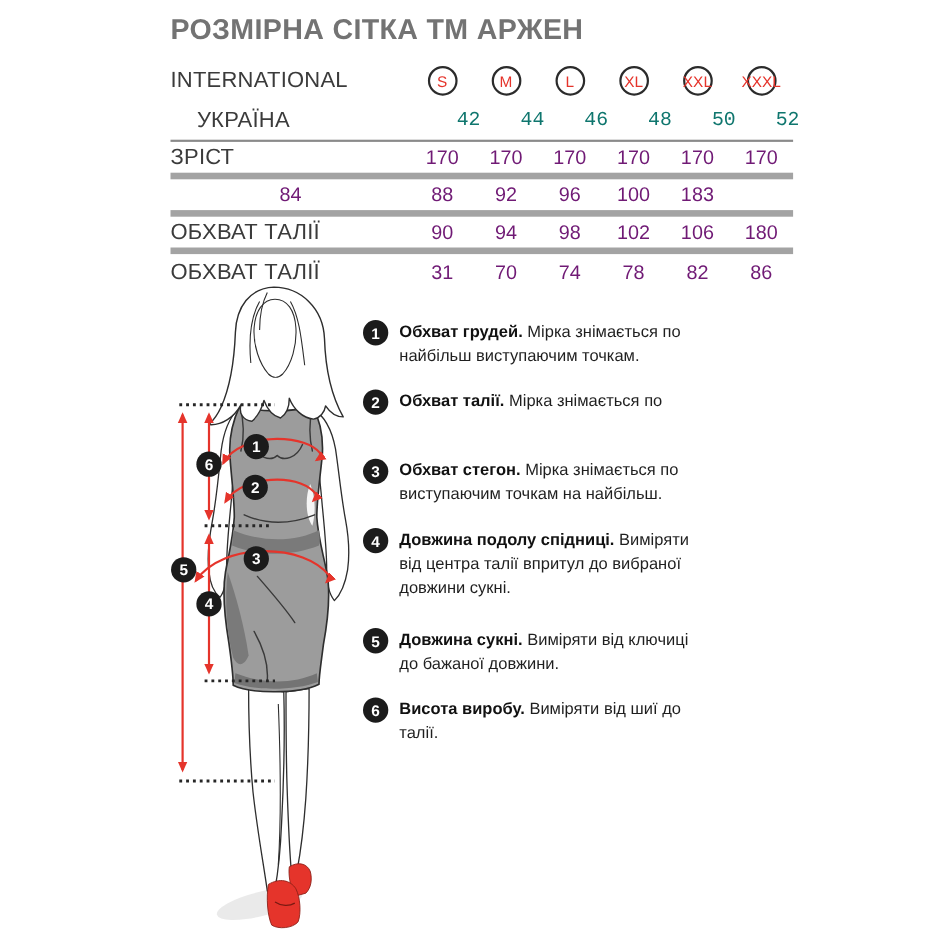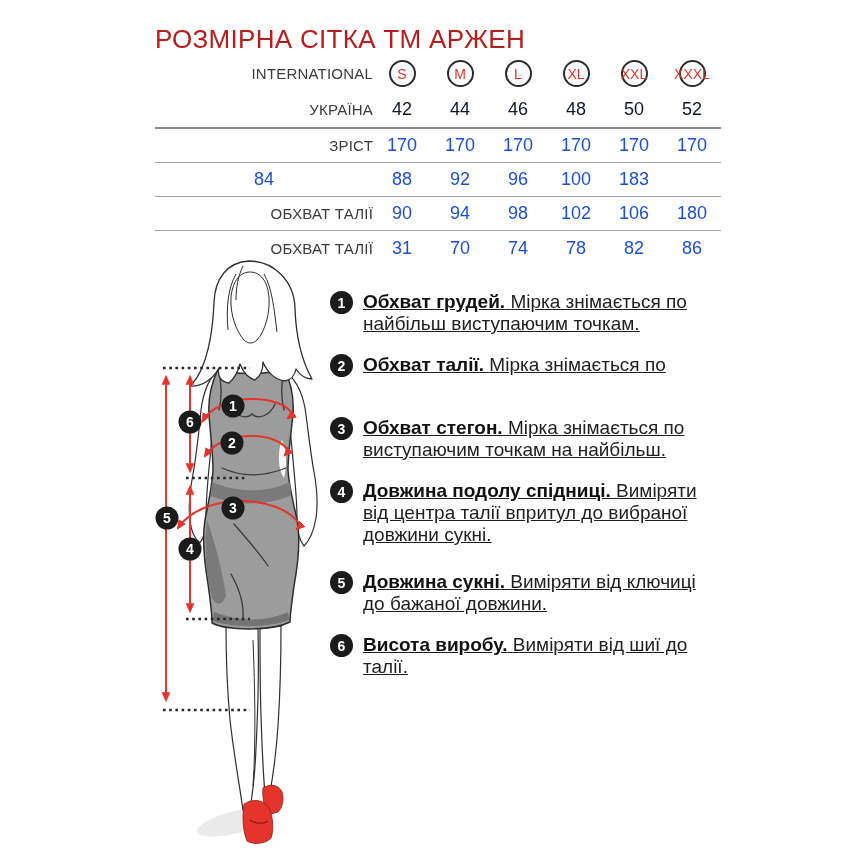--- a/index.html
+++ b/index.html
@@ -2,48 +2,48 @@
 <html><head>
 <meta charset="utf-8">
 <style>
   * { margin:0; padding:0; box-sizing:border-box; }
   html,body { background:#fff; }
   .canvas {
     position:relative; width:850px; height:850px; background:#ffffff;
     font-family:"Liberation Sans", sans-serif; overflow:hidden; color:#3b3b3b;
   }
   .page-title {
-    position:absolute; left:155px; top:24px;
-    font-size:26px; font-weight:400; letter-spacing:.3px; color:#b91c1c;
+    position:absolute; left:155px; top:11px;
+    font-size:26px; font-weight:700; letter-spacing:.3px; color:#737373;
   }
   
   .size-table { position:absolute; left:155px; top:55px; width:566px; }
   .trow { display:grid; grid-template-columns:218px repeat(6,58px); align-items:center; }
   .row-int { height:37px; }
-  .row-ukr { height:35px; }
-  .drow { height:34px; border-bottom:1px solid #a3a3a3; }
+  .row-ukr { height:35px;margin-left:24px; }
+  .drow { height:34px; border-bottom:6px solid #a3a3a3; }
   .drow.last { border-bottom:none; }
   .divider { border-top:2px solid #8a8a8a; height:0; }
-  .tlabel { font-size:15px; color:#3b3b3b; letter-spacing:.2px;text-align:right; }
+  .tlabel { font-size:20px; color:#3b3b3b; letter-spacing:.2px; }
   .cell-c { text-align:center; }
-  .tval { font-size:18px; color:#1d4ed8; text-align:center; }
-  .tval.dark { color:#0f172a; }
+  .tval { font-size:18px; color:#701a75; text-align:center; }
+  .tval.dark { color:#0f766e;font-family:Liberation Mono, monospace; }
   .size-circle {
     width:27px; height:27px; border:2px solid #2b2b2b; border-radius:50%;
     margin:0 auto; display:flex; align-items:center; justify-content:center;
     color:#e5342b; font-size:14px; white-space:nowrap; overflow:visible;
   }
   
   .legend-item { position:absolute; left:330px; display:flex; gap:10px; }
   .item-num {
     flex:0 0 23px; width:23px; height:23px; border-radius:50%;
     background:#1b1b1b; color:#fff; font-size:14px; font-weight:700;
     display:flex; align-items:center; justify-content:center;
   }
-  .item-text { width:360px; font-size:19px; line-height:22px; color:#1f1f1f;text-decoration:underline; }
+  .item-text { width:360px; font-size:15px; line-height:22px; color:#1f1f1f; }
   .item-text b { font-weight:700; color:#111; }
   
   .figure-svg { position:absolute; left:140px; top:258px; width:214px; height:592px; }
 </style>
 </head>
 <body>
 
 <div class="canvas">
 
   <div class="page-title">РОЗМІРНА СІТКА ТМ АРЖЕН</div>

